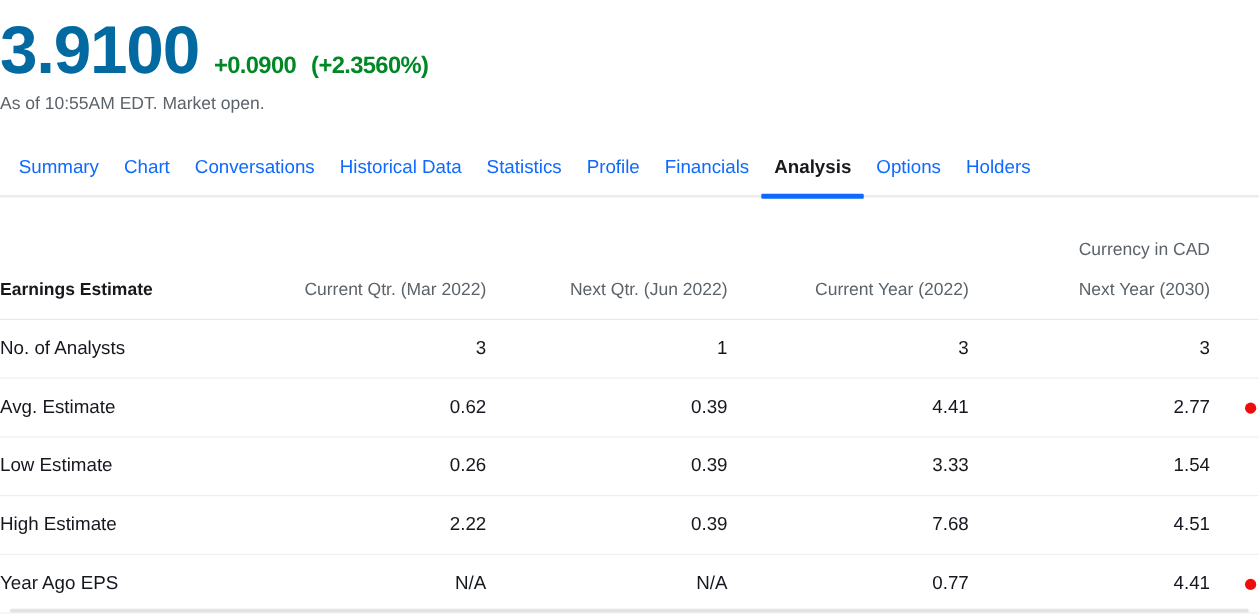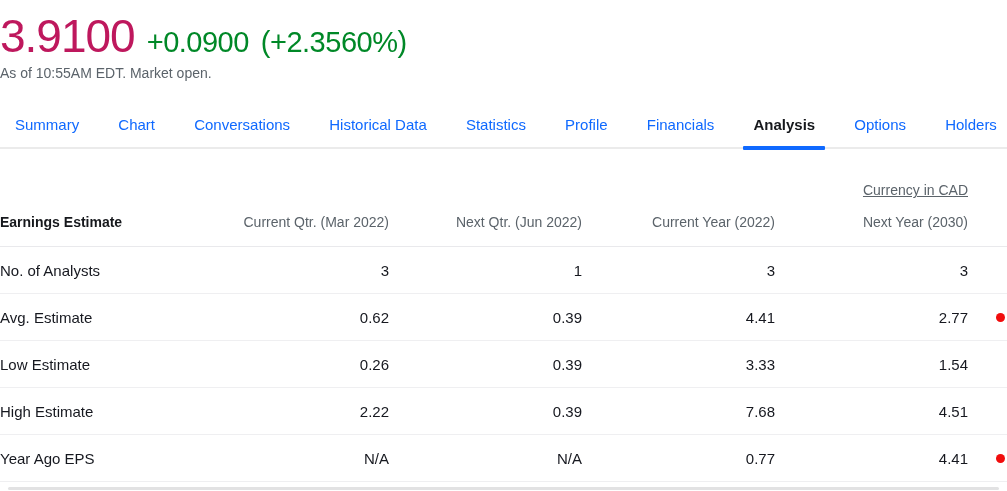--- a/index.html
+++ b/index.html
@@ -9,52 +9,51 @@
     overflow: hidden;
     position: relative;
     font-family: "Liberation Sans", "DejaVu Sans", sans-serif;
     color: #16181f;
   }
 
   
   .quote { padding-top: 12px; }
   .price-line { display: flex; align-items: baseline; }
   .price {
-    font-size: 46px; font-weight: 400; color: #be185d;
+    font-size: 54px; font-weight: 700; color: #0369a1;
     letter-spacing: -1px; line-height: 1.05;
   }
   .change {
-    font-size: 29px; font-weight: 400; color: #008827;
+    font-size: 19px; font-weight: 700; color: #008827;
     margin-left: 12px; letter-spacing: -0.5px;
   }
   .change-pct { margin-left: 12px; }
   .as-of { font-size: 14px; color: #5b636a; margin-top: 5px; }
 
   
   .nav {
     display: flex; align-items: flex-end;
     margin-top: 35px; padding-left: 5px;
     border-bottom: 2px solid #ebebeb;
-    justify-content: space-between;
   }
   .tab {
     font-size: 15px; font-weight: 500; color: #0f69ff;
     padding: 0 10px 14px 10px; white-space: nowrap;
     cursor: pointer; position: relative;
   }
   .tab.active { color: #16181c; font-weight: 700; }
   .tab.active::after {
     content: ""; position: absolute; left: 0; right: 0; bottom: -3px;
     height: 4px; background: #0f69ff; border-radius: 1px;
   }
 
   
   .currency-note {
     text-align: right; padding-right: 39px; margin-top: 33px;
-    font-size: 14px; color: #5b636a; text-decoration: underline;
+    font-size: 14px; color: #5b636a;
   }
 
   
   .etable { width: 100%; }
   .t-row {
     display: flex; align-items: center;
     padding-right: 39px; height: 47px;
     border-bottom: 1px solid #efeff1;
     position: relative;
   }

